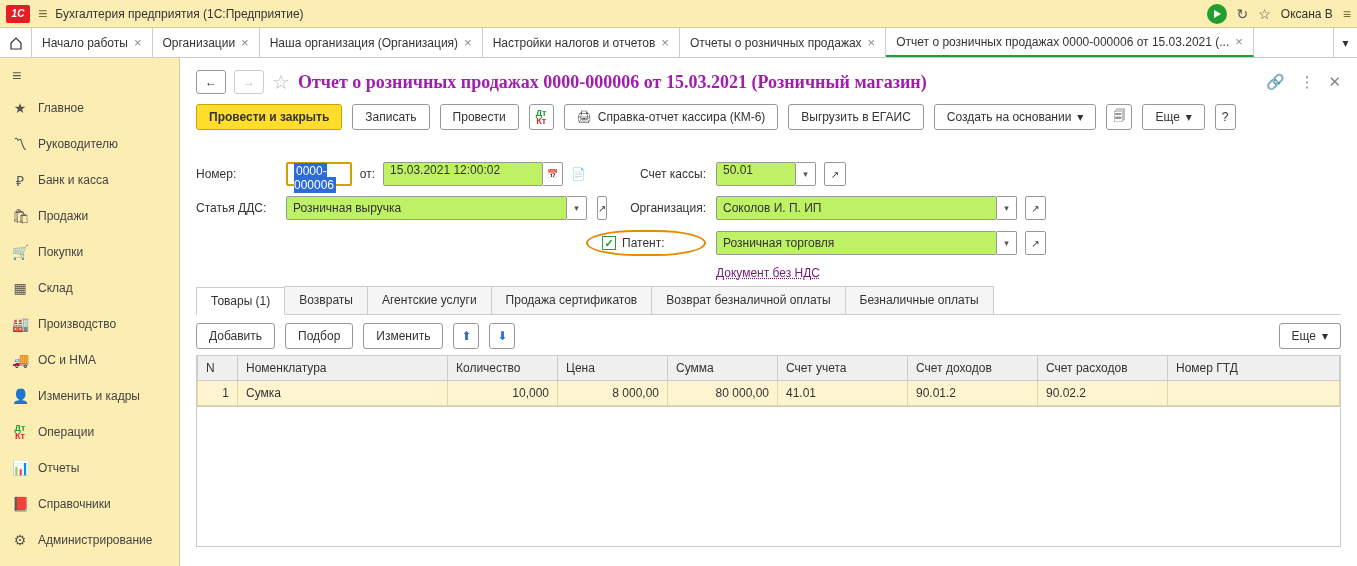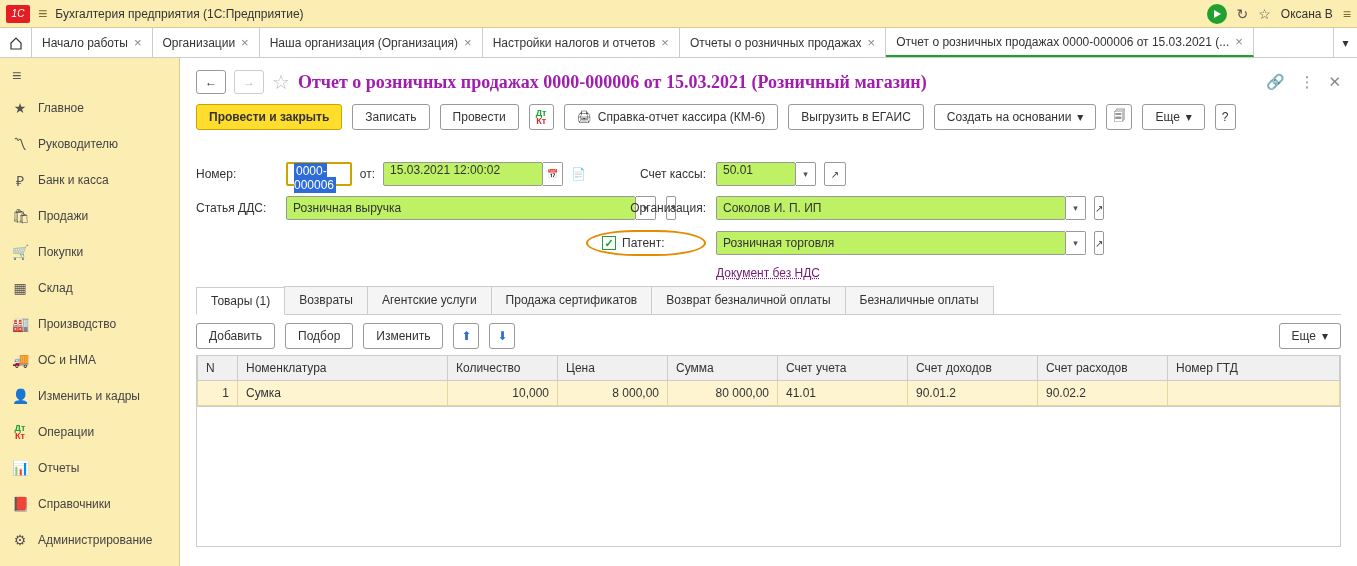--- a/index.html
+++ b/index.html
@@ -1,18 +1,18 @@
 <!DOCTYPE html>
 <html><head>
 <meta charset="utf-8">
 <style>
 * { box-sizing: border-box; margin: 0; padding: 0; font-family: Arial, sans-serif; }
 body { font-size: 12px; color: #333; background: #fff; overflow: hidden; }
 .titlebar { height: 28px; background: #fcedb3; border-bottom: 1px solid #d9ca8d; display: flex; align-items: center; padding: 0 6px; gap: 8px; }
-.logo { width: 24px; height: 18px; background: #e31e24; border-radius: 2px; display: flex; align-items: center; justify-content: center; color: #fff; font-weight: normal; font-size: 10px; font-style: italic; }
+.logo { width: 24px; height: 18px; background: #e31e24; border-radius: 2px; display: flex; align-items: center; justify-content: center; color: #fff; font-weight: bold; font-size: 10px; font-style: italic; }
 .hamburger { color: #7a6b2e; font-size: 16px; cursor: pointer; }
 .titletext { font-size: 12px; color: #333; }
 .title-right { margin-left: auto; display: flex; align-items: center; gap: 10px; }
 .green-circle { width: 20px; height: 20px; border-radius: 50%; background: #1fa030; display:flex; align-items:center; justify-content:center; }
 .green-circle svg { width: 10px; height: 10px; }
 .icon-btn { color: #555; cursor: pointer; font-size: 14px; }
 .user { font-size: 12px; }
 .menu-lines { color: #7a6b2e; font-size: 14px; }
 .tabsbar { height: 30px; background: #fff; display: flex; align-items: stretch; border-bottom: 1px solid #ccc; }
 .home-tab { width: 32px; display:flex; align-items:center; justify-content:center; border-right: 1px solid #ccc; cursor:pointer; background:#fff; }
@@ -39,21 +39,21 @@
 .form-rows { display: grid; grid-template-columns: 90px 300px 130px 330px; row-gap: 10px; align-items: center; margin-bottom: 6px; margin-top: 32px; }
 .lab { color:#333; }
 .input-wrap { display:flex; align-items:center; gap:6px; }
 .inp { height: 24px; border:1px solid #999; border-radius:2px; padding: 0 6px; background:#bef264; }
 .inp.selected { border: 2px solid #cca400; background:#fff; }
 .inp.selected span { background:#2d6bd9; color:#fff; padding: 1px 2px; }
 .dd-btn { width: 20px; height: 24px; border:1px solid #999; border-left:none; border-radius:0 2px 2px 0; background:#fff; display:flex; align-items:center; justify-content:center; cursor:pointer; font-size:9px; color:#555; }
 .ext-btn { width: 22px; height: 24px; border:1px solid #999; border-radius:2px; background:#fff; display:flex; align-items:center; justify-content:center; cursor:pointer; margin-left:2px; font-size:10px; }
 .short { width: 120px; }
 .med { width: 160px; }
-.wide { width: 350px; display:flex; align-items:center; }
+.wide { width: 281px; display:flex; align-items:center; }
 .second-col { display:flex; align-items:center; gap:8px; }
 .patent-wrap { border: 2px solid #e68a00; border-radius: 50%/60%; padding: 4px 14px; display:flex; align-items:center; gap:6px; }
 .chk { width:14px; height:14px; border:1px solid #1fa030; display:flex; align-items:center; justify-content:center; color:#1fa030; font-size:11px; font-weight:bold; }
 .link { color: #701a75; text-decoration: underline dotted; cursor:pointer; }
 .tabs-row { display:flex; border-bottom: 1px solid #ccc; margin-top:6px; }
 .dtab { padding: 6px 14px; border:1px solid #ccc; border-bottom:none; background:#f5f5f5; cursor:pointer; margin-right:-1px; color:#333; }
 .dtab.active { background:#fff; border-bottom: 1px solid #fff; position:relative; top:1px; }
 .table-toolbar { display:flex; align-items:center; gap:10px; padding: 8px 0 6px; }
 .arrow-btn { width:26px; height:26px; border:1px solid #999; border-radius:3px; background:#fff; display:flex; align-items:center; justify-content:center; cursor:pointer; }
 .table-container { border:1px solid #ccc; border-top:none; }

